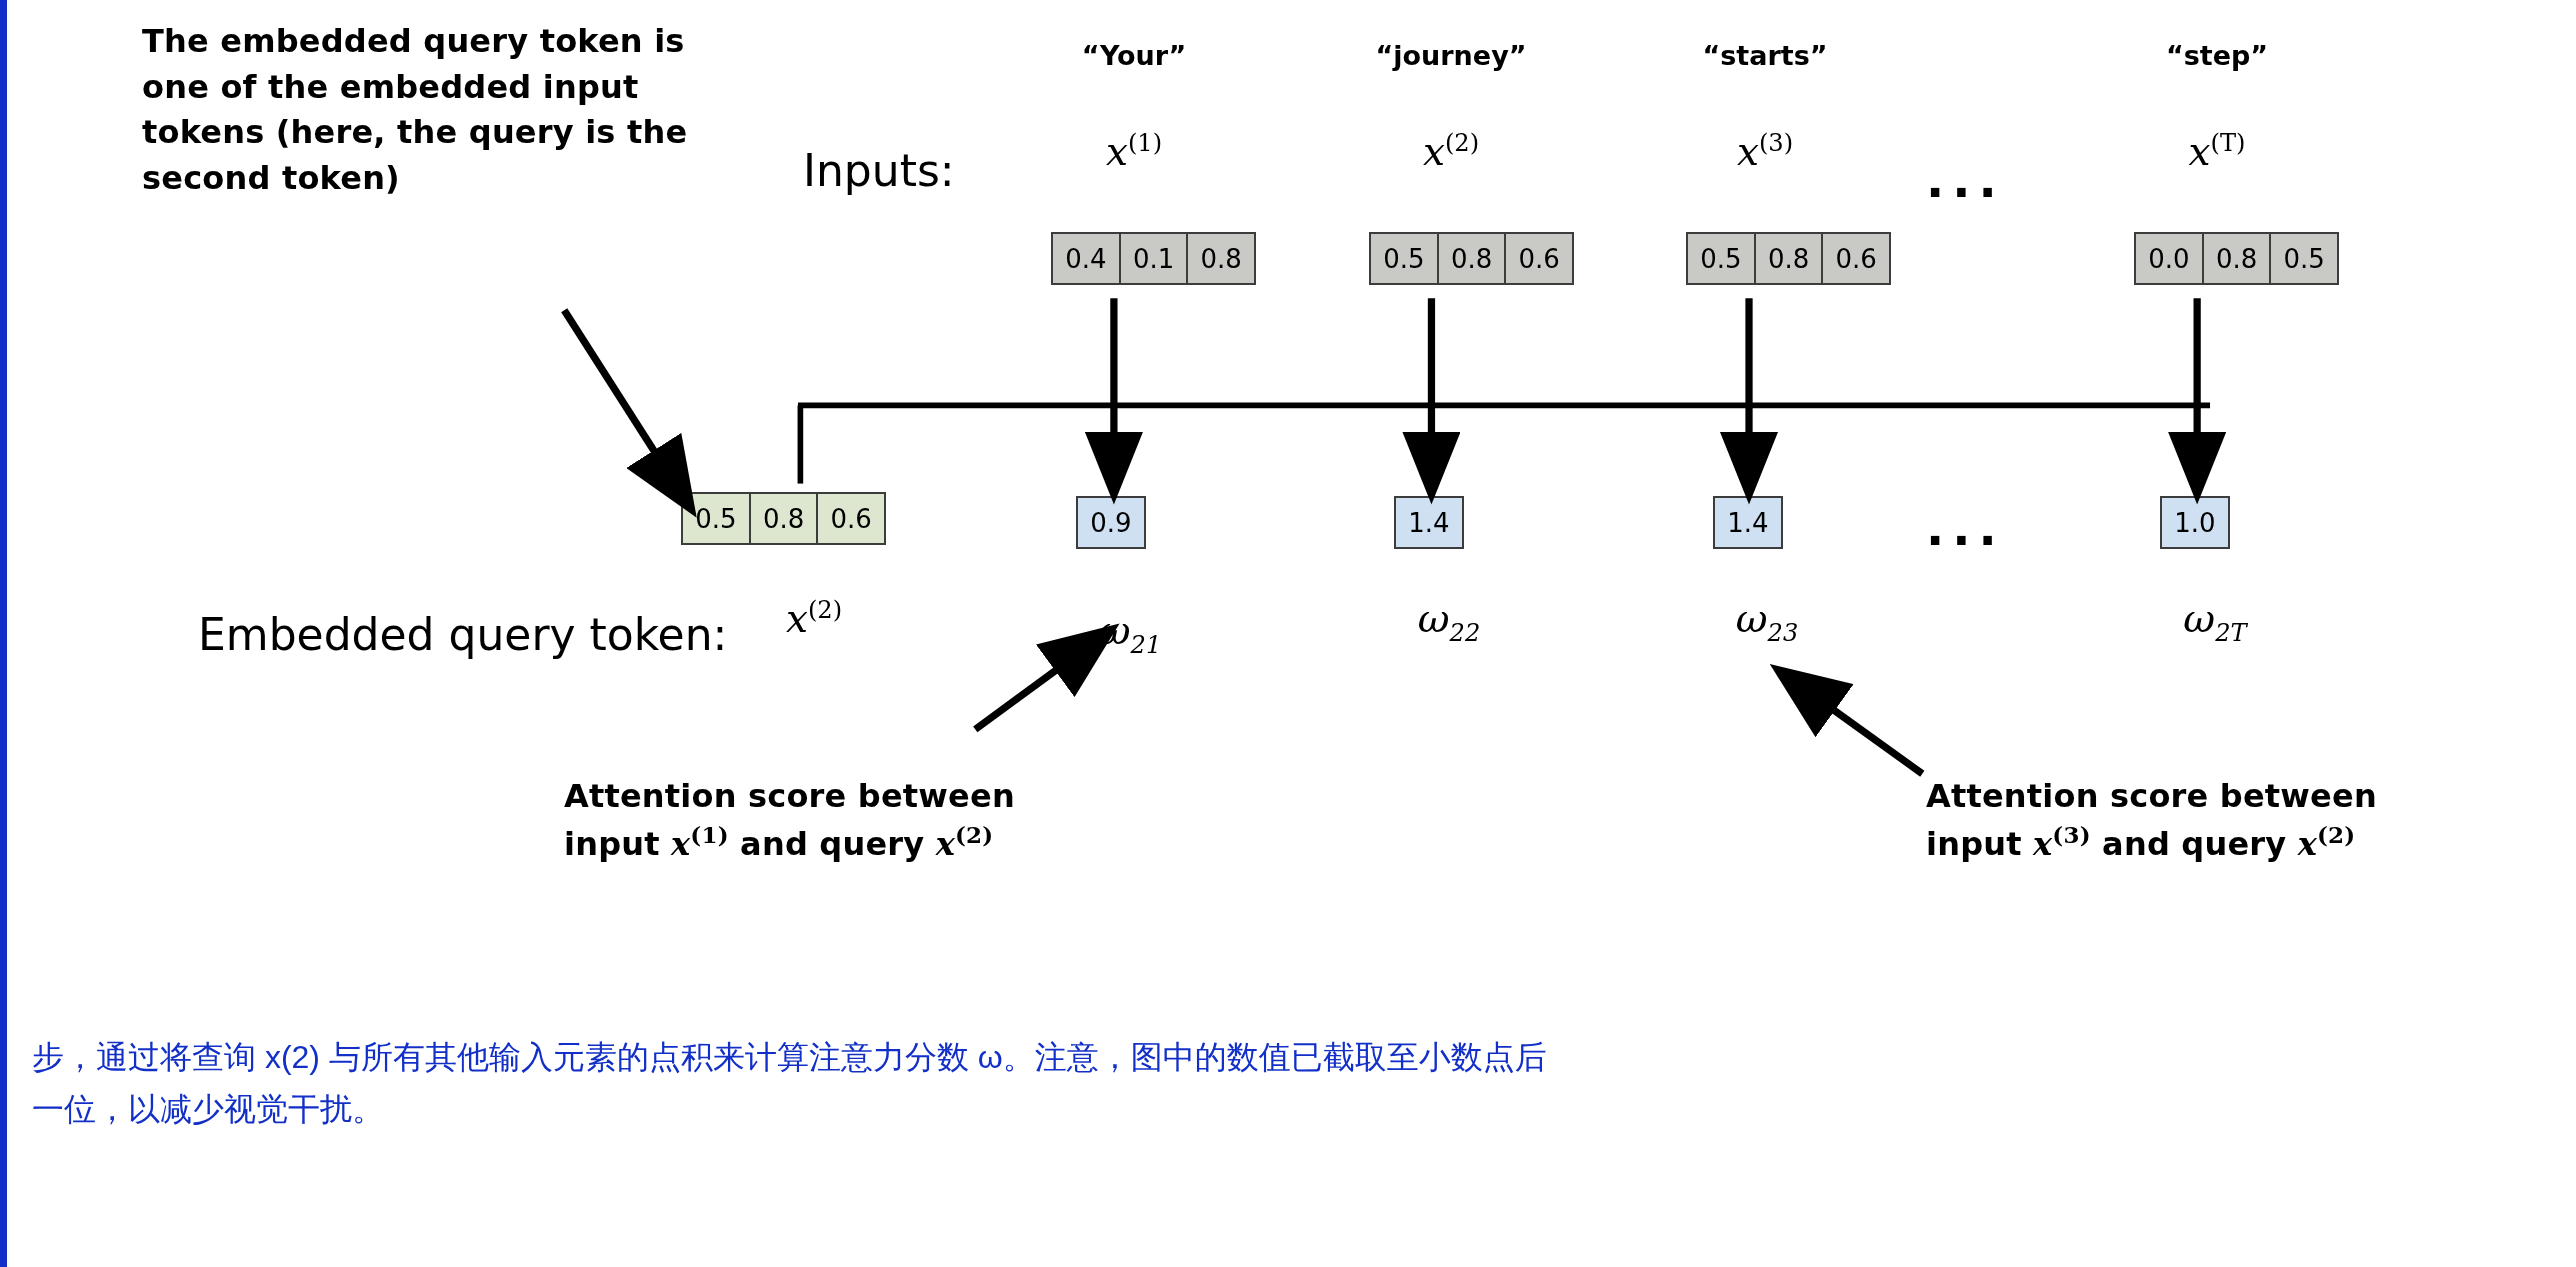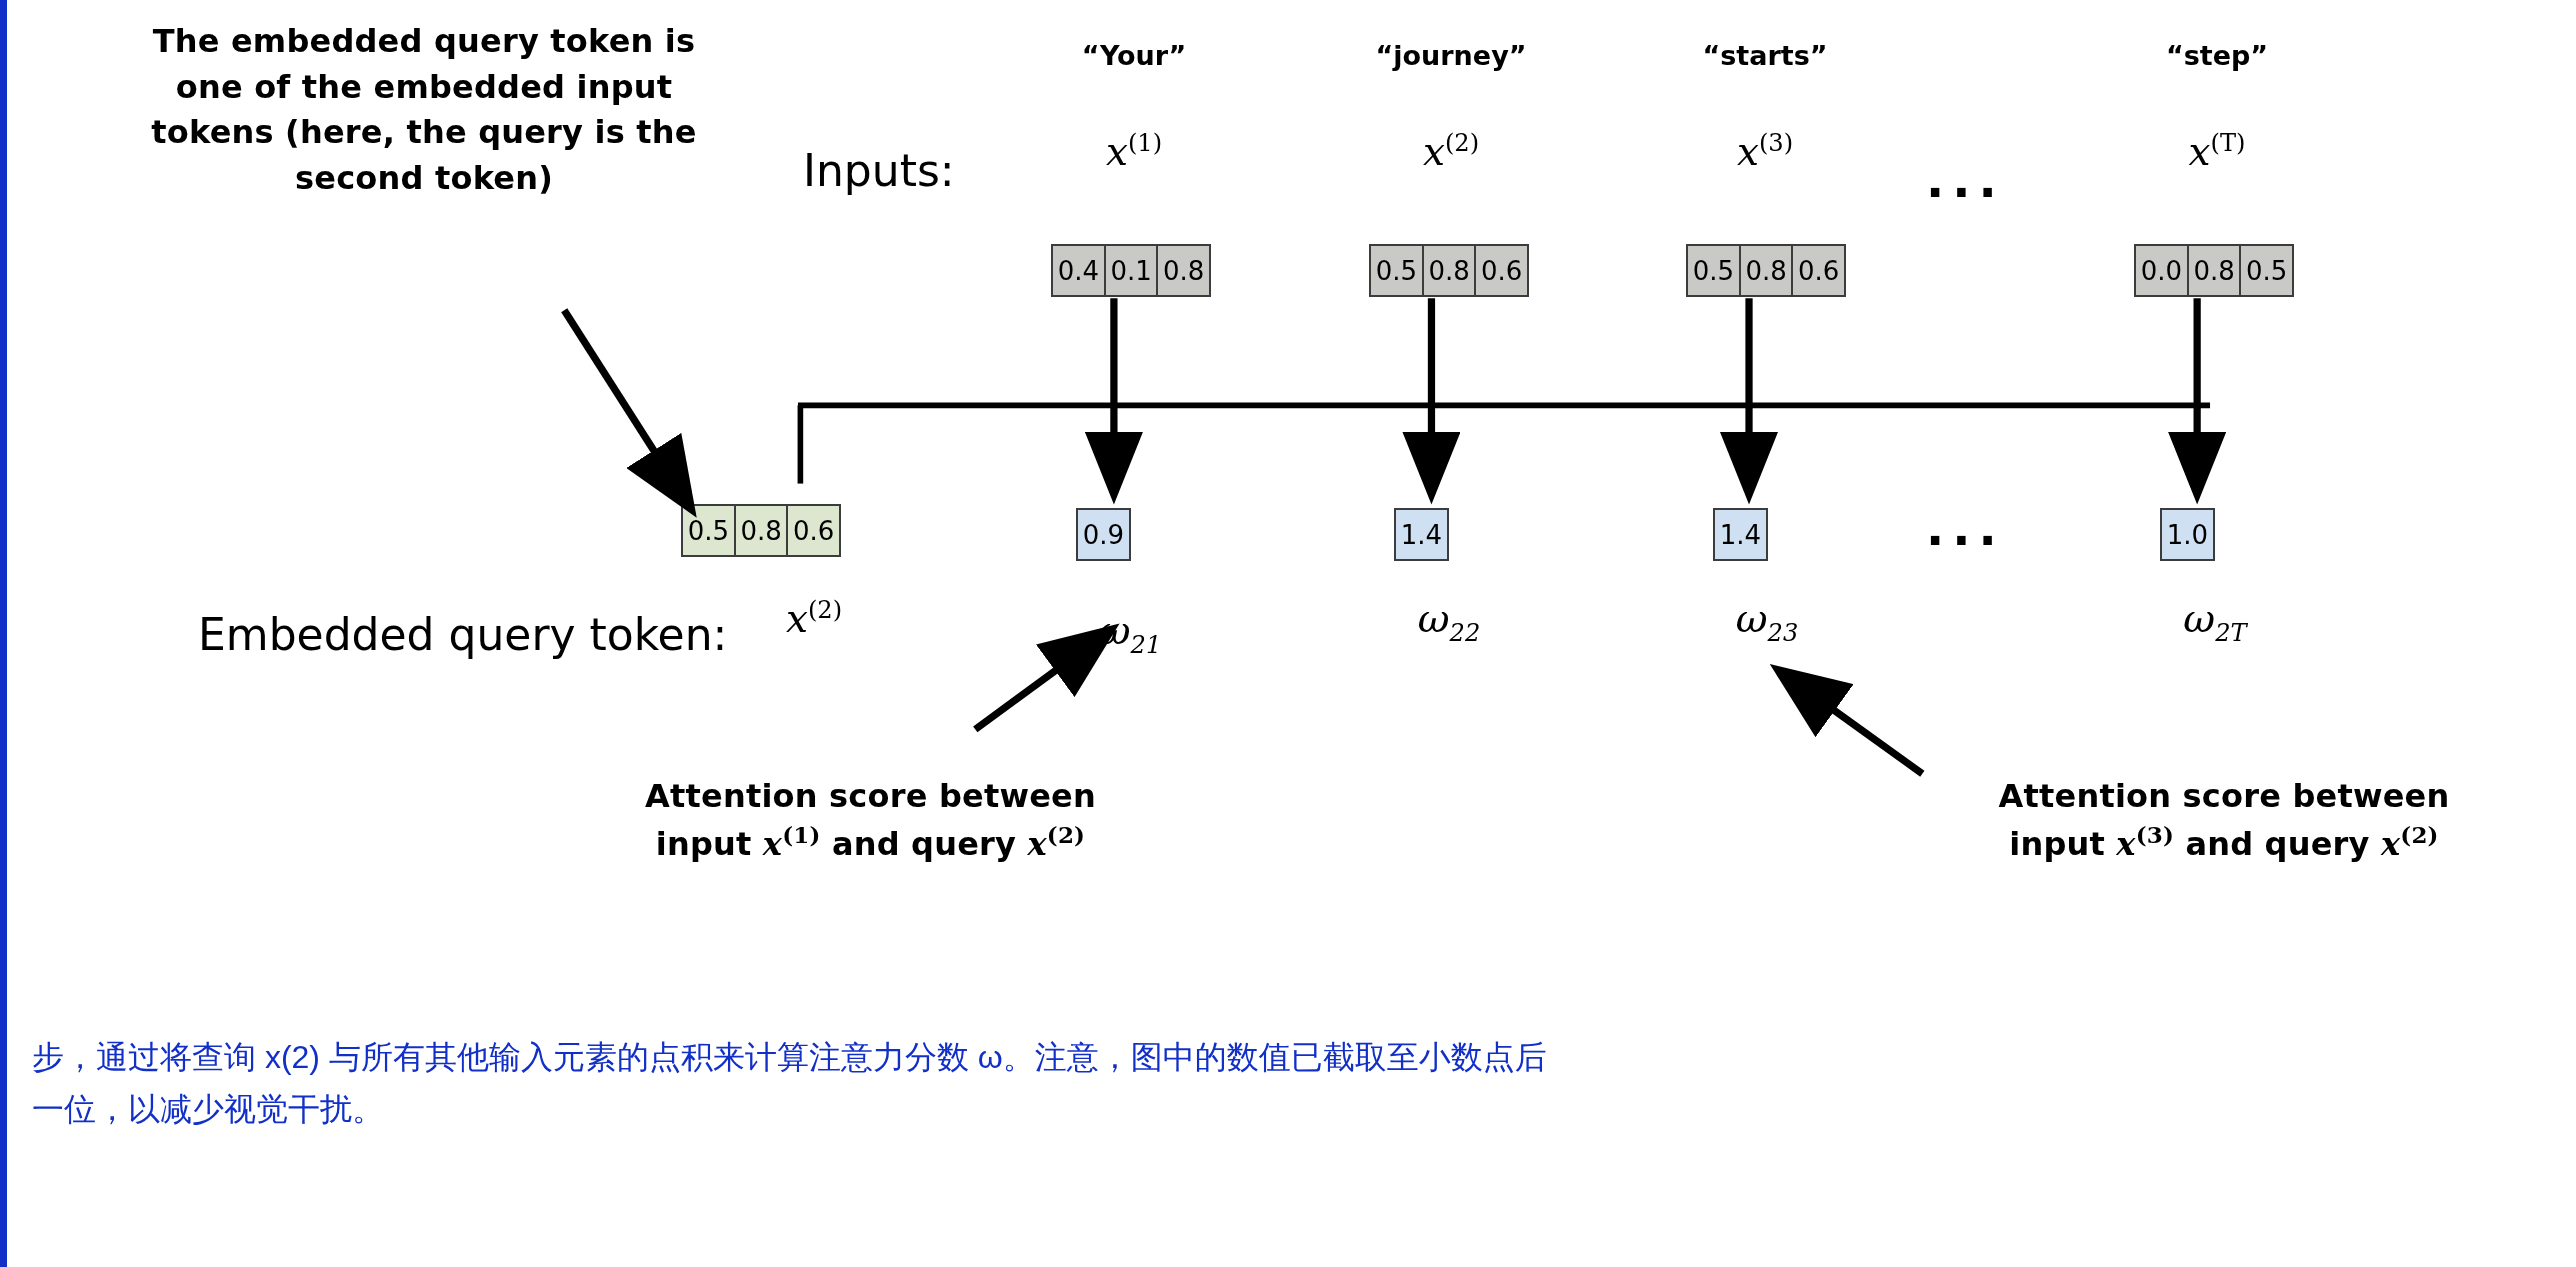--- a/index.html
+++ b/index.html
@@ -13,21 +13,20 @@
   .stage { position:absolute; left:0; top:0; width:2576px; height:1267px; }
 
   
   .abs { position:absolute; }
 
   
   .annot {
     font-family:"DejaVu Sans", sans-serif;
     font-weight:bold;
     color:#000;
-    text-align:center;
     line-height:1.42;
     letter-spacing:0.2px;
   }
   .annot-tl { font-size:32px; width:564px; }
   .annot-bl { font-size:32px; width:613px; }
   .annot-br { font-size:32px; width:596px; }
 
   .ital { font-family:"DejaVu Serif", serif; font-style:italic; font-weight:bold; }
   .ital sup { font-style:normal; font-weight:bold; font-size:0.72em; }
 
@@ -74,29 +73,28 @@
   
   .plain {
     font-family:"DejaVu Sans", sans-serif;
     font-size:44px;
     color:#000;
   }
 
   
   .vec { position:absolute; display:flex; }
   .cell {
-    width:55px; height:53px;
+    width:70px; height:53px;
     border:2.4px solid #3c3c3c;
     box-sizing:border-box;
     display:flex; align-items:center; justify-content:center;
     font-family:"DejaVu Sans", sans-serif;
     font-size:26px;
     color:#000;
     margin-right:-2.4px;
-    margin-top:12px;
   }
   .cell.gray  { background:#c9cac6; }
   .cell.green { background:#dde6cf; }
   .cell.blue  { background:#cfe0f2; }
   .cell.single { margin-right:0; }
 
   
   .dots {
     font-family:"DejaVu Sans", sans-serif;
     font-weight:bold;

